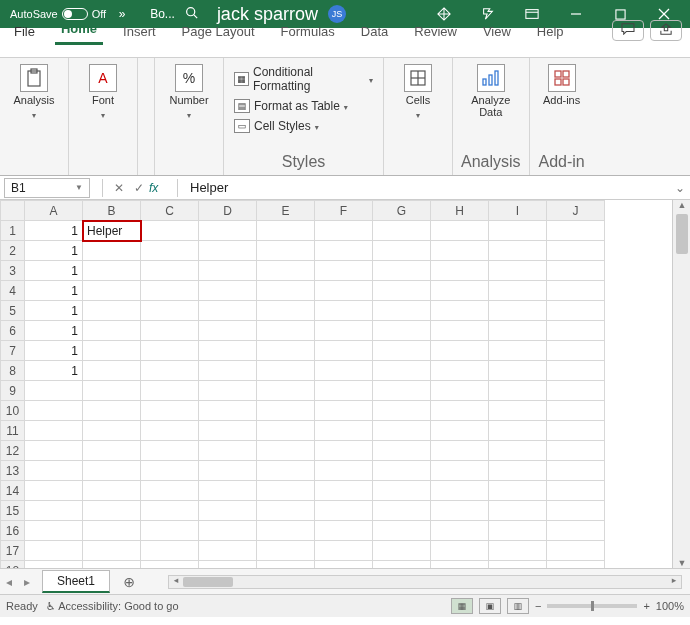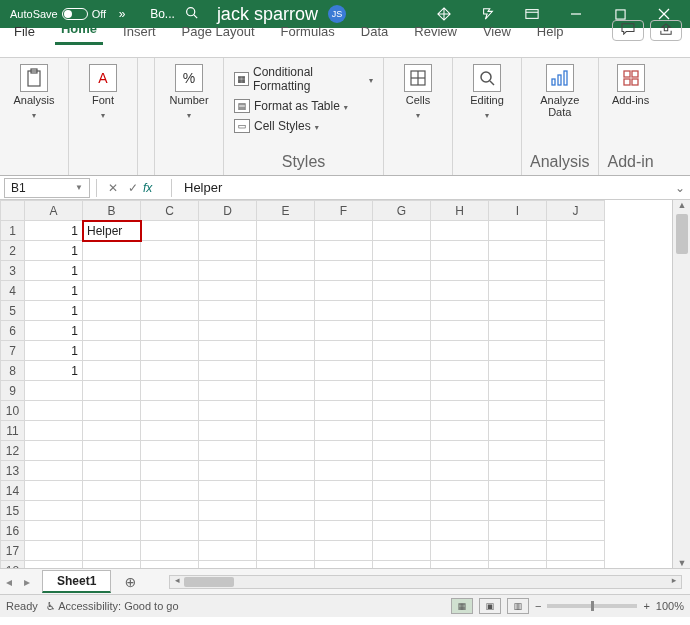--- a/index.html
+++ b/index.html
@@ -27,41 +27,41 @@
   .group { border-right:1px solid #d5d5d5; padding:6px 8px 2px 8px; display:flex; flex-direction:column; align-items:center; position:relative;}
   .group-body { flex:1; display:flex; align-items:flex-start; gap:8px; }
   .group-label { font-size:16px; color:#666; text-align:center; padding:2px 0 2px 0; width:100%; }
   .bigbtn { display:flex; flex-direction:column; align-items:center; width:52px; font-size:11px; color:#333; gap:2px; }
   .bigbtn .ico { width:28px; height:28px; border:1px solid #999; background:#fff; display:flex; align-items:center; justify-content:center; font-size:14px; }
   .drop::after { content:"\25BE"; font-size:8px; color:#666; }
   .styles-col { display:flex; flex-direction:column; gap:4px; font-size:12px; color:#333; }
   .styles-row { display:flex; align-items:center; gap:4px; padding:1px 2px; }
   .mini-ico { width:16px; height:14px; border:1px solid #888; background:#fff; display:inline-flex; align-items:center; justify-content:center; font-size:9px; }
   .namebox-row { height:24px; display:flex; align-items:center; border-bottom:1px solid #ccc; background:#fff; }
-  .namebox { width:86px; border:1px solid #bbb; padding:2px 6px; margin:0 0 0 4px; font-size:12px; display:flex; justify-content:space-between; align-items:center; }
+  .namebox { width:86px; border:1px solid #bbb; padding:2px 6px; margin:0 6px 0 4px; font-size:12px; display:flex; justify-content:space-between; align-items:center; }
   .fx-sep { width:1px; height:18px; background:#ccc; margin:0 6px;}
   .fx-btn { width:20px; text-align:center; color:#777; font-size:12px; }
   .fx-label { font-style:italic; color:#0f766e; width:22px; text-align:left; }
   .formula { flex:1; padding:2px 6px; font-size:13px; }
   .formula-drop { width:20px; text-align:center; color:#777; }
   .grid-wrap { display:flex; height: 368px; }
   .grid { flex:1; overflow:hidden; position:relative; }
   table { border-collapse:collapse; table-layout:fixed; }
   th,td { border:1px solid #d8d8d8; font-size:12px; font-weight:normal; height:20px; padding:0 4px; background:#fff; }
   th { background:#f0f0f0; text-align:center; color:#555; }
   .rowhdr { width:24px; text-align:center; background:#f0f0f0; color:#555; }
   .corner { width:24px; background:#f0f0f0; }
   td.num { text-align:right; }
   td.sel { outline:2px solid #c00000; outline-offset:-1px; }
   .vscroll { width:18px; background:#f0f0f0; border-left:1px solid #ccc; position:relative;}
   .vthumb { position:absolute; top:14px; left:3px; width:12px; height:40px; background:#c5c5c5; border-radius:2px;}
   .varrow { position:absolute; left:0; width:18px; text-align:center; font-size:9px; color:#777;}
   .sheetbar { height:26px; display:flex; align-items:center; border-top:1px solid #ccc; background:#f5f5f5; font-size:12px; }
   .sheet-nav { width:18px; text-align:center; color:#888; }
-  .sheet-tab { border:1px solid #bbb; border-bottom:2px solid #217346; background:#fff; padding:3px 14px; margin-left:6px; font-weight:700; }
+  .sheet-tab { border:1px solid #bbb; border-bottom:2px solid #217346; background:#fff; padding:3px 14px; margin-left:6px; font-weight:400; }
   .sheet-add { width:22px; text-align:center; color:#666; margin-left:8px; font-size:14px;}
   .hscroll { flex:1; margin:0 8px; height:14px; background:#eee; border:1px solid #ccc; position:relative;}
   .hthumb { position:absolute; left:2px; top:1px; height:10px; width:50px; background:#c5c5c5; border-radius:2px;}
   .harrow { position:absolute; top:-1px; font-size:9px; color:#777; width:14px; text-align:center;}
   .status { height:23px; background:#f0f0f0; border-top:1px solid #ccc; display:flex; align-items:center; font-size:11px; color:#555; padding:0 6px; gap:8px;}
   .status-mid { margin-left:auto; display:flex; align-items:center; gap:6px;}
   .viewbtn { width:22px; height:16px; border:1px solid #aaa; display:flex; align-items:center; justify-content:center; font-size:9px; }
   .viewbtn.active { background:#d0e0d0; }
   .zoom-slider { width:90px; height:4px; background:#ccc; position:relative; }
   .zoom-slider::after { content:""; position:absolute; left:44px; top:-3px; width:3px; height:10px; background:#888; }
@@ -219,35 +219,20 @@
             </svg>
           </div>
         <span>Cells</span>
         <span class="drop"></span>
       </div>
     </div>
     <div class="group-label"></div>
   </div>
   <div class="group">
     <div class="group-body">
-      <div class="bigbtn">
-        <div class="ico">
-            <svg width="18" height="18" viewBox="0 0 18 18" fill="none" stroke="#555" stroke-width="1.5">
-              <circle cx="8" cy="8" r="5"></circle>
-              <line x1="12" y1="12" x2="16" y2="16"></line>
-            </svg>
-          </div>
-        <span>Editing</span>
-        <span class="drop"></span>
-      </div>
-    </div>
-    <div class="group-label"></div>
-  </div>
-  <div class="group">
-    <div class="group-body">
       <div class="bigbtn" style="width:54px">
         <div class="ico">
             <svg width="20" height="18" viewBox="0 0 20 18" fill="none" stroke="#3a7bd5" stroke-width="1.3">
               <rect x="2" y="10" width="3" height="6"></rect>
               <rect x="8" y="6" width="3" height="10"></rect>
               <rect x="14" y="2" width="3" height="14"></rect>
             </svg>
           </div>
         <span style="text-align:center;line-height:1.1">Analyze Data</span>
       </div>

